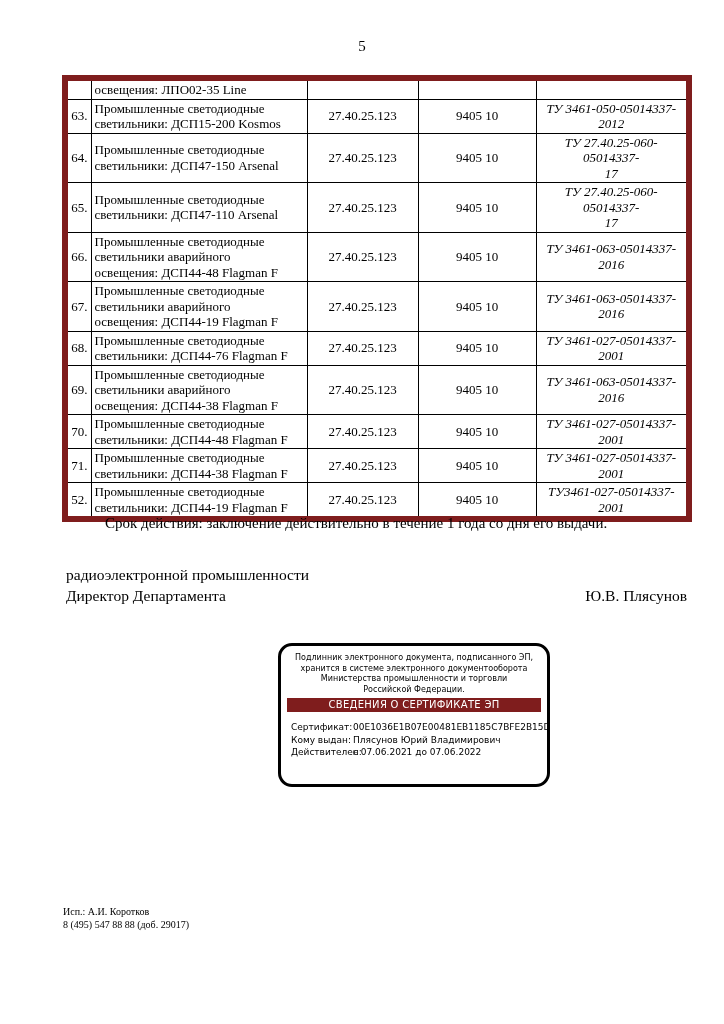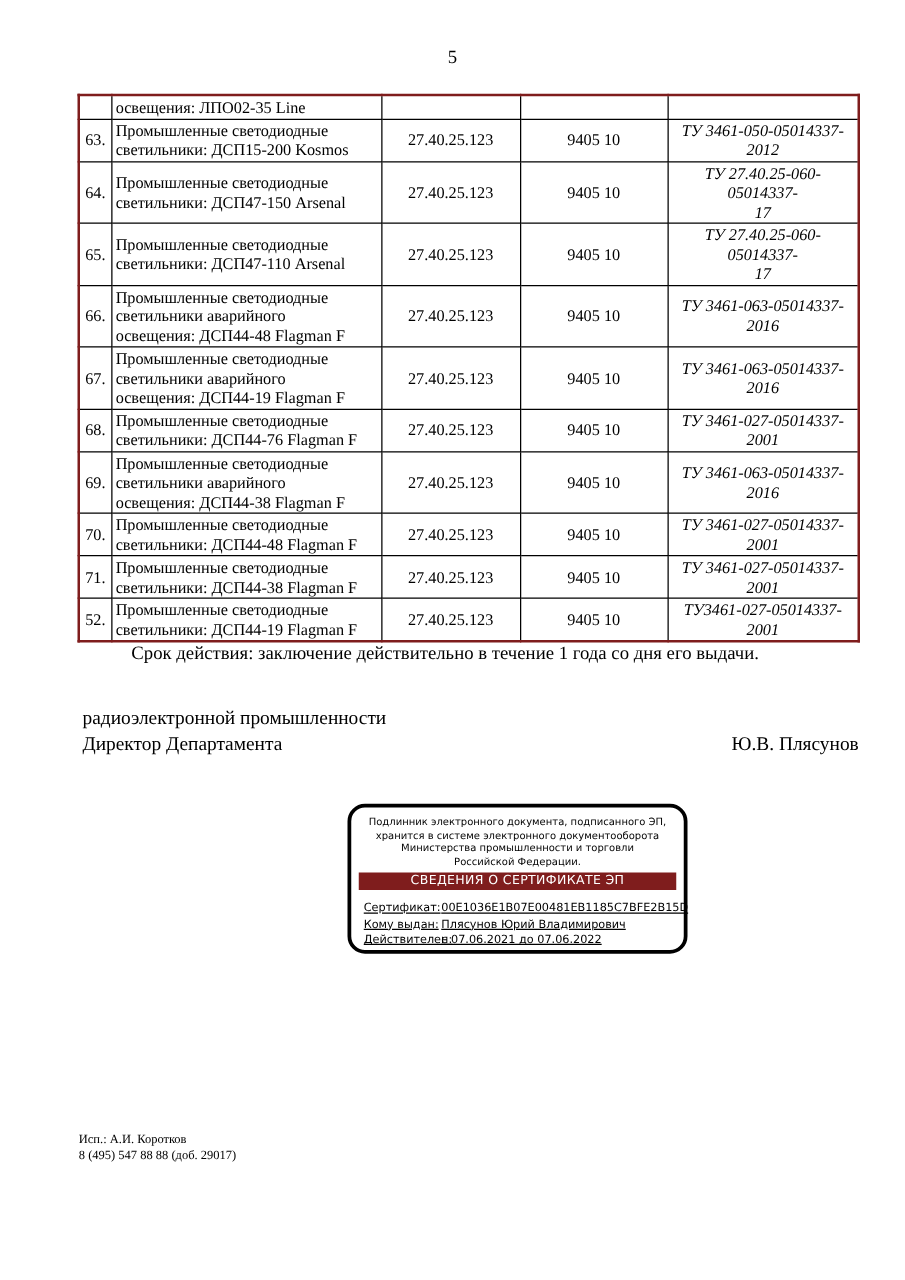--- a/index.html
+++ b/index.html
@@ -7,21 +7,21 @@
     position:relative; width:724px; height:1024px; background:#ffffff;
     color:#000; font-family:"Liberation Serif", serif; overflow:hidden;
   }
   .page-number {
     position:absolute; top:38px; left:0; width:724px;
     text-align:center; font-size:15px;
   }
   table.products {
     position:absolute; left:62px; top:75px; width:624px;
     border-collapse:collapse; table-layout:fixed;
-    font-size:13px; line-height:15.5px; border:2px solid #7f1d1d;
+    font-size:13px; line-height:15.5px; border:6px solid #7f1d1d;
   }
   table.products td {
     border:1px solid #000; padding:1px 3px; vertical-align:middle;
     overflow:hidden;
   }
   col.c1 { width:26px; }
   col.c2 { width:216px; }
   col.c3 { width:111px; }
   col.c4 { width:118px; }
   col.c5 { width:153px; }
@@ -32,30 +32,30 @@
   .validity {
     position:absolute; left:62px; top:513px; width:625px;
     font-size:15px; line-height:20px; text-indent:43px;
   }
   .director {
     position:absolute; left:66px; top:564px; width:621px;
     display:flex; justify-content:space-between; align-items:flex-end;
     font-size:15.5px; line-height:21px;
   }
   .stamp {
-    position:absolute; left:278px; top:643px; width:272px; height:120px;
+    position:absolute; left:278px; top:643px; width:272px; height:144px;
     box-sizing:border-box; border:3px solid #000; border-radius:14px;
     font-family:"DejaVu Sans", sans-serif; background:#fff;
   }
   .stamp-desc { margin-top:7px; text-align:center; font-size:8px; line-height:10.5px; }
   .stamp-banner {
     margin:3px 6px 0 6px; background:#7f1d1d; color:#fff; text-align:center;
     font-size:10px; line-height:14px; letter-spacing:0.3px;
   }
-  .stamp-cert { margin:9px 6px 0 10px; font-size:9px; line-height:12.5px;text-decoration:underline; }
+  .stamp-cert { margin:9px 6px 0 10px; font-size:9px; line-height:12.5px; }
   .cert-line { display:flex; }
   .cert-label { width:62px; flex:none; }
   .cert-value { flex:1; }
   .footer {
     position:absolute; left:63px; top:905px;
     font-size:10px; line-height:13px;
   }
 </style>
 </head>
 <body>

